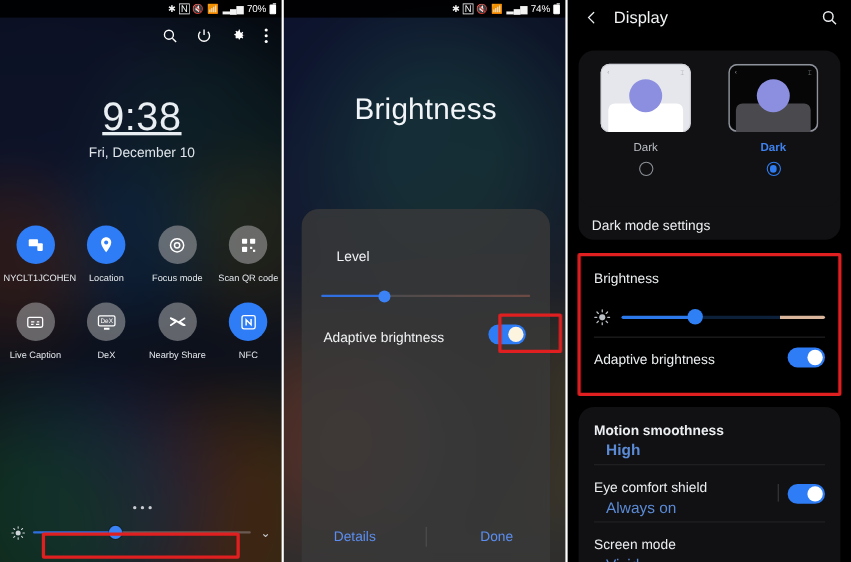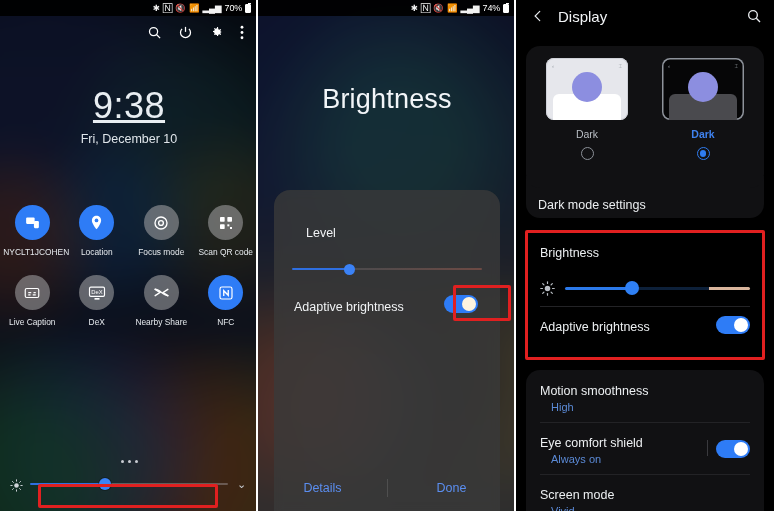--- a/index.html
+++ b/index.html
@@ -182,21 +182,21 @@
   .b-track { position:absolute; left:0; right:0; height:3px; border-radius:2px;
     background: linear-gradient(90deg,#2b79ea 0%,#2b79ea var(--fill,36%), #0d2039 var(--fill,36%), #0d2039 78%, #d9b59c 78%, #d9b59c 100%); }
   .b-knob { position:absolute; width:14px; height:14px; border-radius:50%; background:#2f80f5; }
   .hr { position:absolute; left:14px; right:14px; height:1px; background:#232326; }
   .b-adapt { position:absolute; top:88px; left:14px; color:#eceff1; font-size:12.5px; }
   .b-adapt-tg { position:absolute; top:84px; right:14px; }
 
   .list-card { position:absolute; left:10px; right:10px; top:370px; bottom:0; background:#111113; border-radius:14px 14px 0 0; }
   .li { position:absolute; left:14px; right:14px; }
   .li-t { color:#eceff1; font-size:12.5px; }
-  .li-s { color:#5b8ad6; font-size:11px; margin-top:3px;padding-left:11px; }
+  .li-s { color:#5b8ad6; font-size:14px; margin-top:3px;padding-left:11px; }
   .li-div { position:absolute; left:14px; right:14px; height:1px; background:#232326; }
   .li-tg { position:absolute; right:14px; }
   .li-bar { position:absolute; width:1px; height:16px; background:#3a3a3e; right:56px; }
 </style>
 </head>
 <body>
 
 <div class="stage">
 
   <div class="panel panel-left">
@@ -480,21 +480,21 @@
       <div class="hr" style="top:74px;"></div>
       <div class="b-adapt">Adaptive brightness</div>
       <div class="b-adapt-tg">
         <span class="toggle"><span class="tk"></span></span>
       </div>
     </div>
 
     <div class="redbox" style="left:9px; top:230px; width:240px; height:130px;"></div>
 
     <div class="list-card">
-      <div class="li" style="top:14px;">
+      <div class="li" style="top:14px;font-weight:bold;">
         <div class="li-t">Motion smoothness</div>
         <div class="li-s">High</div>
       </div>
       <div class="li-div" style="top:52px;"></div>
 
       <div class="li" style="top:66px;">
         <div class="li-t">Eye comfort shield</div>
         <div class="li-s">Always on</div>
       </div>
       <div class="li-bar" style="top:70px;"></div>

